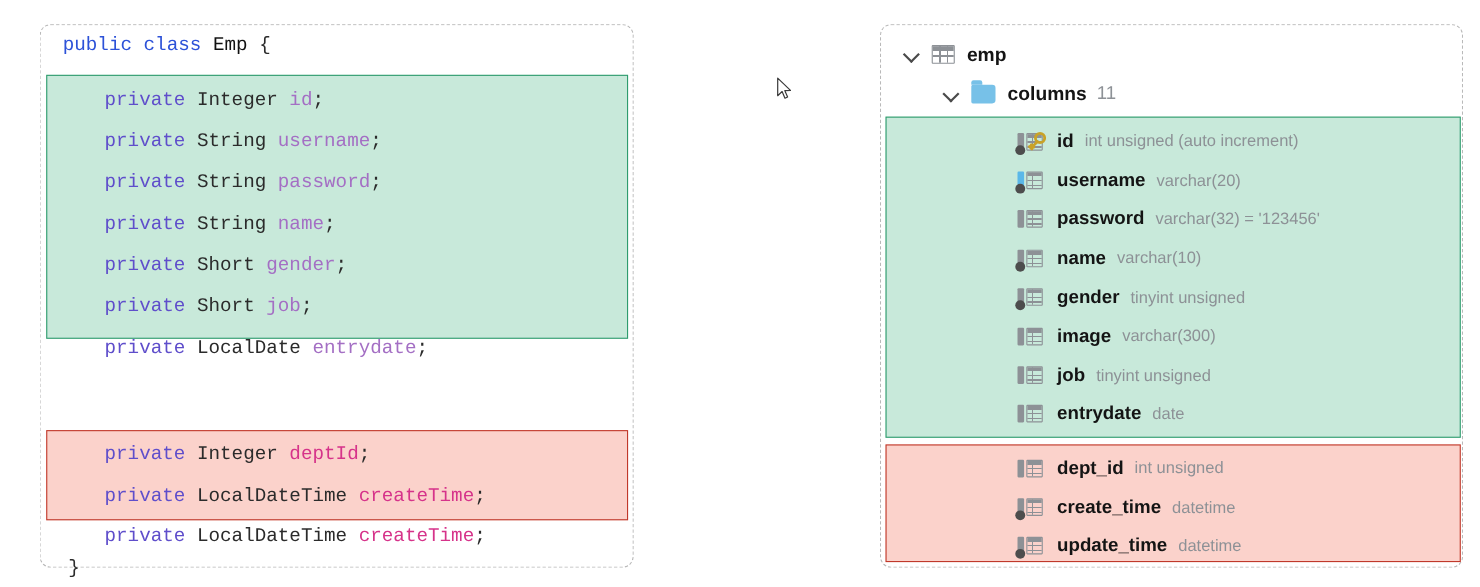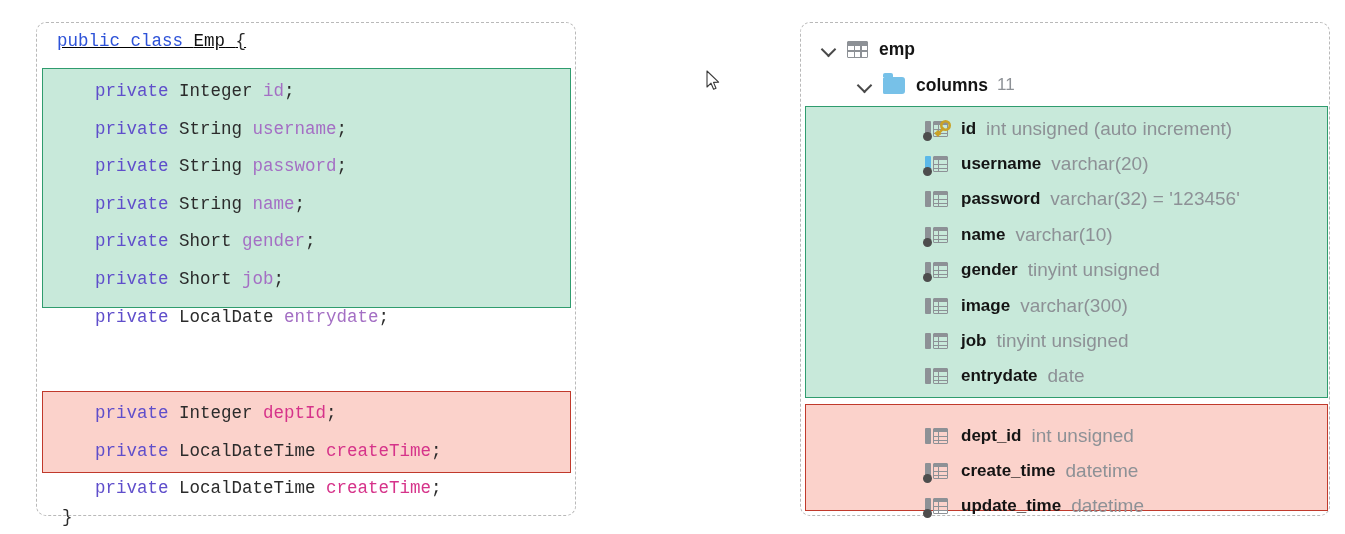--- a/index.html
+++ b/index.html
@@ -19,21 +19,20 @@
   #java-panel {
     position: absolute;
     left: 36px;
     top: 22px;
     width: 540px;
     height: 494px;
     box-sizing: border-box;
     border: 1.5px dashed #b9b9b9;
     border-radius: 10px;
     background: #ffffff;
-    text-decoration: underline;
   }
   .code-line {
     font-family: "Liberation Mono", "DejaVu Sans Mono", monospace;
     font-size: 17.5px;
     line-height: 37.6px;
     height: 37.6px;
     white-space: pre;
     color: #2b2b2b;
   }
   .code-head {
@@ -195,21 +194,21 @@
   }
 
   .col-name {
     font-weight: bold;
     color: #141414;
     margin-right: 10px;
     font-size: 17px;
   }
   .col-type {
     color: #8d9196;
-    font-size: 19px;
+    font-size: 15px;
   }
   .emp-label {
     font-weight: bold;
     color: #141414;
     font-size: 17.5px;
   }
   .columns-label {
     font-weight: bold;
     color: #141414;
     font-size: 17.5px;
@@ -235,21 +234,21 @@
   
   #db-red-block {
     position: absolute;
     left: 4px;
     top: 381px;
     width: 523px;
     height: 107px;
     box-sizing: border-box;
     background: #fbd2cb;
     border: 1.6px solid #c0392b;
-    padding-top: 13px;
+    padding-top: 3px;
   }
 
   
   #mouse-cursor {
     position: absolute;
     left: 706px;
     top: 70px;
     width: 14px;
     height: 21px;
   }

